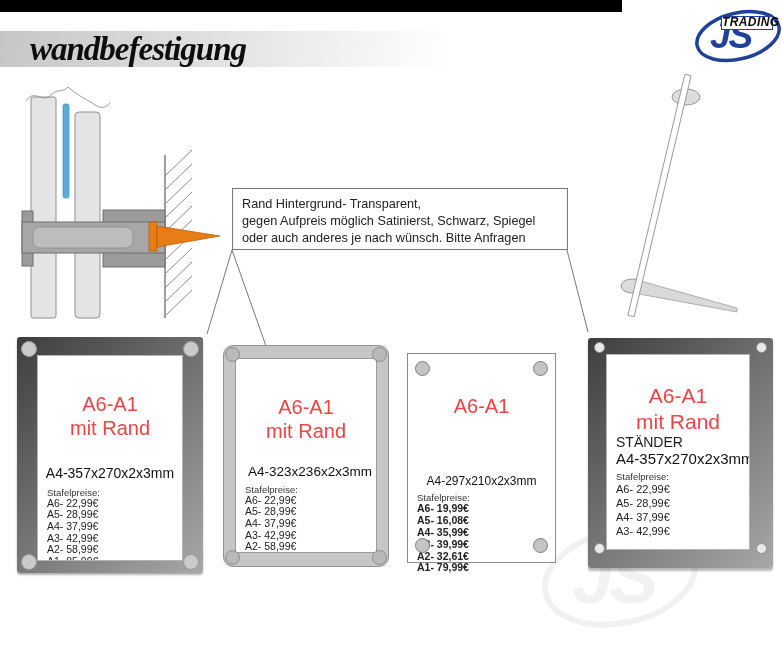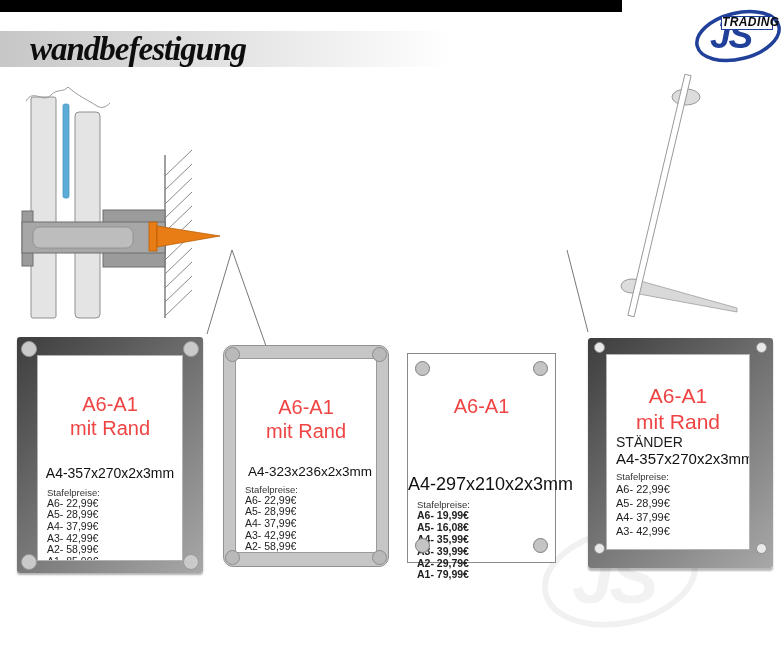--- a/index.html
+++ b/index.html
@@ -133,20 +133,25 @@
   <div class="logo">
     <svg width="88" height="58">
       <g transform="rotate(-14 44 30)">
         <ellipse cx="44" cy="30" rx="42" ry="23" fill="none" stroke="#20409a" stroke-width="3.5"></ellipse>
       </g>
     </svg>
     <span class="js">JS</span>
     <span class="trading">TRADING</span>
   </div>
 
+  <div class="callout">
+    <span>Rand Hintergrund- Transparent,</span>
+    <span>gegen Aufpreis möglich Satinierst, Schwarz, Spiegel</span>
+    <span>oder auch anderes je nach wünsch. Bitte Anfragen</span>
+  </div>
 
   <div class="panel dark" id="panel1">
     <div class="inner">
       <div class="p-title" style="margin-top:36px;">
         <div>A6-A1</div>
         <div>mit Rand</div>
       </div>
       <div class="p-size" style="margin-top:24px;">A4-357x270x2x3mm</div>
       <div class="p-label" style="margin-top:6px;">Stafelpreise:</div>
       <div class="p-price">A6- 22,99€</div>
@@ -180,27 +185,27 @@
     <div class="cap cap13" style="left:1px;top:1px;"></div>
     <div class="cap cap13" style="right:1px;top:1px;"></div>
     <div class="cap cap13" style="left:1px;bottom:1px;"></div>
     <div class="cap cap13" style="right:1px;bottom:1px;"></div>
   </div>
 
   <div class="panel plain" id="panel3">
     <div class="p-title" style="margin-top:40px;">
       <div>A6-A1</div>
     </div>
-    <div class="p-size" style="margin-top:56px;font-size:18px;">A4-297x210x2x3mm</div>
+    <div class="p-size" style="margin-top:56px;font-size:12px;">A4-297x210x2x3mm</div>
     <div class="p-label" style="margin-top:4px;">Stafelpreise:</div>
     <div class="p-price">A6- 19,99€</div>
     <div class="p-price">A5- 16,08€</div>
     <div class="p-price">A4- 35,99€</div>
     <div class="p-price">A3- 39,99€</div>
-    <div class="p-price">A2- 29,79€</div>
+    <div class="p-price">A2- 32,61€</div>
     <div class="p-price">A1- 79,99€</div>
     <div class="cap cap13g" style="left:7px;top:7px;"></div>
     <div class="cap cap13g" style="right:7px;top:7px;"></div>
     <div class="cap cap13g" style="left:7px;bottom:9px;"></div>
     <div class="cap cap13g" style="right:7px;bottom:9px;"></div>
   </div>
 
   <div class="panel dark" id="panel4">
     <div class="inner">
       <div class="p-title" style="margin-top:28px;font-size:21px;">

